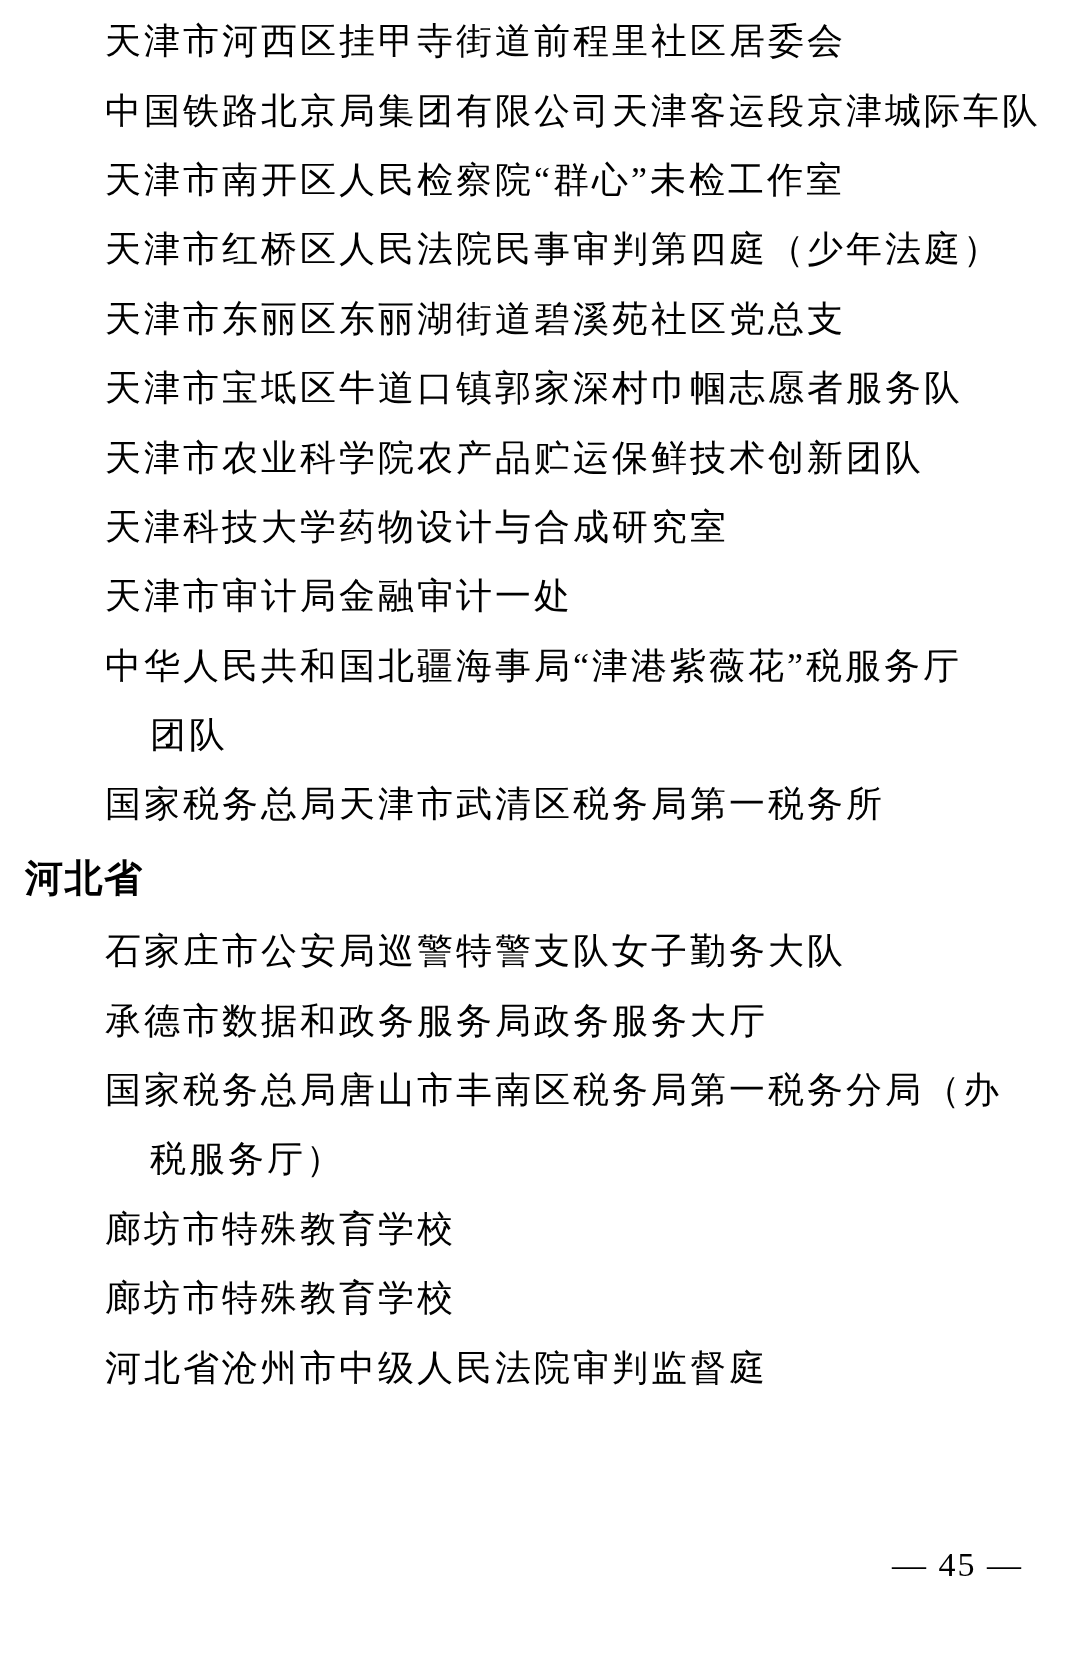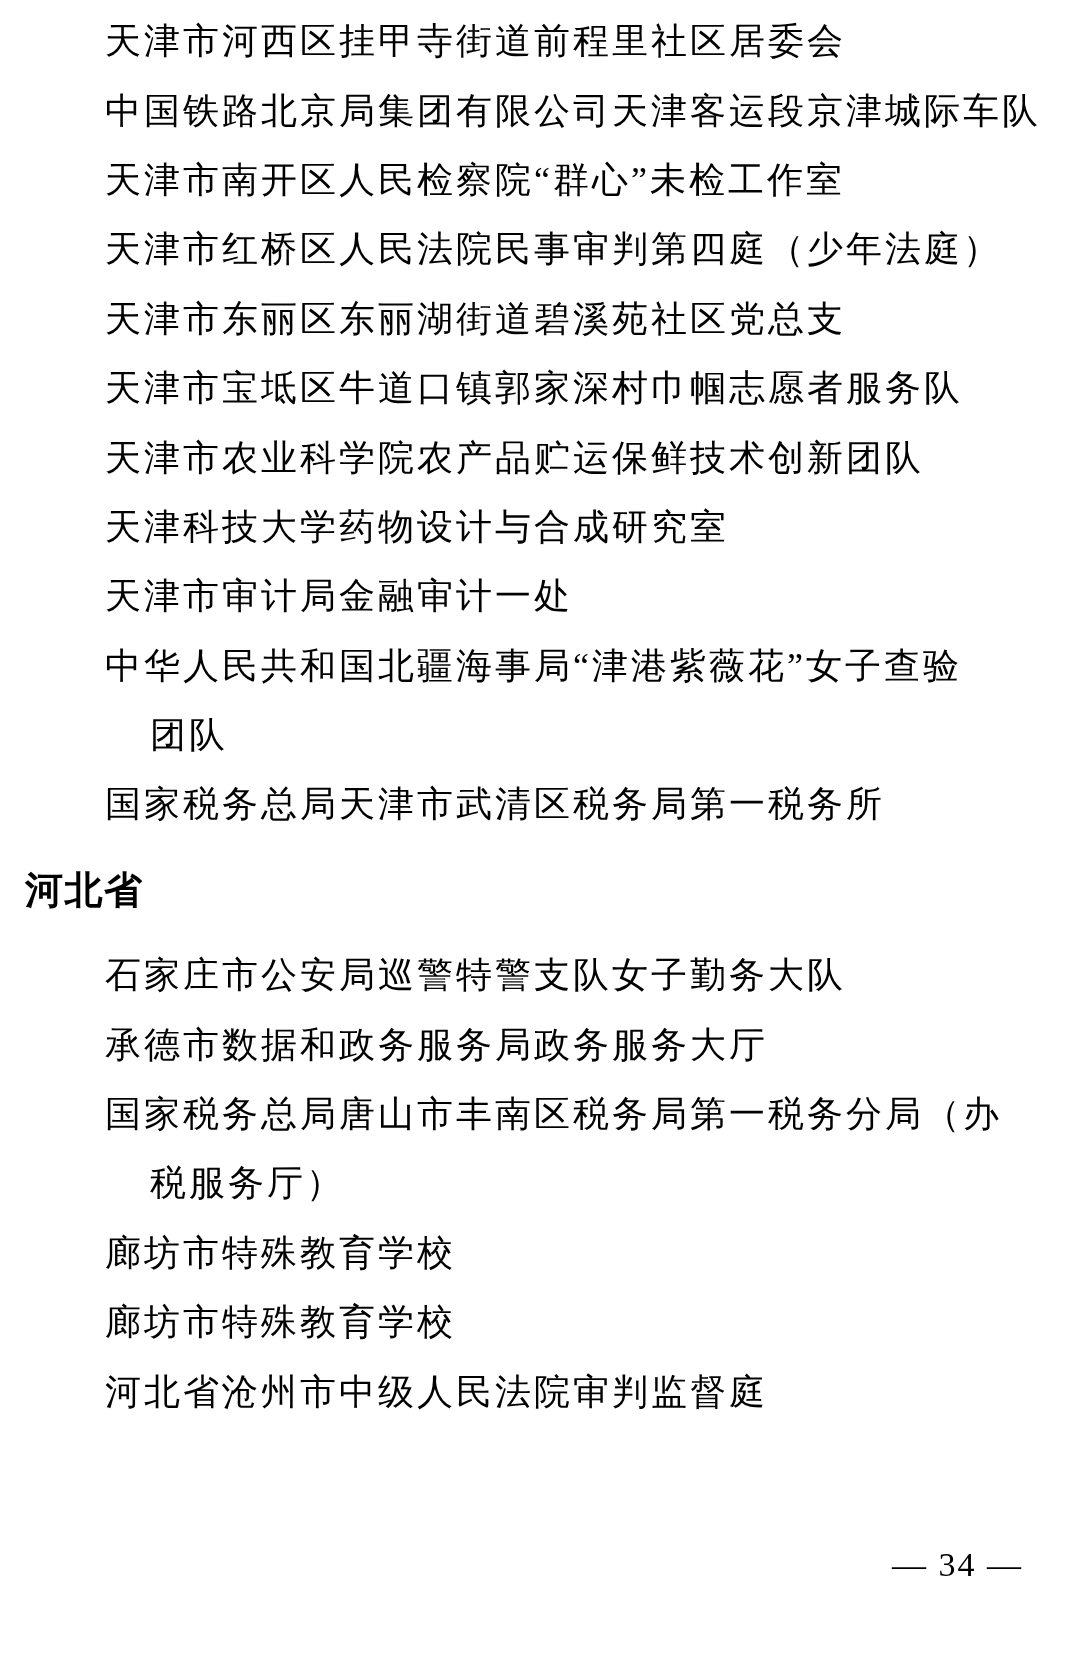--- a/index.html
+++ b/index.html
@@ -28,21 +28,21 @@
     align-items: center;
     font-size: 36px;
     letter-spacing: 3px;
     white-space: nowrap;
   }
   .line.cont {
     padding-left: 45px;
     text-align: center;
   }
   .section-header {
-    margin: 16px;
+    margin: 4px;
     margin-left: -80px;
     font-family: "Liberation Sans", sans-serif;
     font-weight: 700;
     font-size: 38px;
     letter-spacing: 1.5px;
   }
   .page-number {
     position: absolute;
     top: 1546px;
     right: 57px;
@@ -59,26 +59,26 @@
   <main class="body-text">
     <div class="line">天津市河西区挂甲寺街道前程里社区居委会</div>
     <div class="line">中国铁路北京局集团有限公司天津客运段京津城际车队</div>
     <div class="line">天津市南开区人民检察院“群心”未检工作室</div>
     <div class="line">天津市红桥区人民法院民事审判第四庭（少年法庭）</div>
     <div class="line">天津市东丽区东丽湖街道碧溪苑社区党总支</div>
     <div class="line">天津市宝坻区牛道口镇郭家深村巾帼志愿者服务队</div>
     <div class="line">天津市农业科学院农产品贮运保鲜技术创新团队</div>
     <div class="line">天津科技大学药物设计与合成研究室</div>
     <div class="line">天津市审计局金融审计一处</div>
-    <div class="line">中华人民共和国北疆海事局“津港紫薇花”女子查验</div>
+    <div class="line">中华人民共和国北疆海事局“津港紫薇花”税服务厅</div>
     <div class="line cont">团队</div>
     <div class="line">国家税务总局天津市武清区税务局第一税务所</div>
     <h2 class="line section-header">河北省</h2>
     <div class="line">石家庄市公安局巡警特警支队女子勤务大队</div>
     <div class="line">承德市数据和政务服务局政务服务大厅</div>
     <div class="line">国家税务总局唐山市丰南区税务局第一税务分局（办</div>
     <div class="line cont">税服务厅）</div>
     <div class="line">廊坊市特殊教育学校</div>
     <div class="line">廊坊市特殊教育学校</div>
     <div class="line">河北省沧州市中级人民法院审判监督庭</div>
   </main>
-  <div class="page-number">— 34 —</div>
+  <div class="page-number">— 45 —</div>
 </div>
 
 </body></html>

